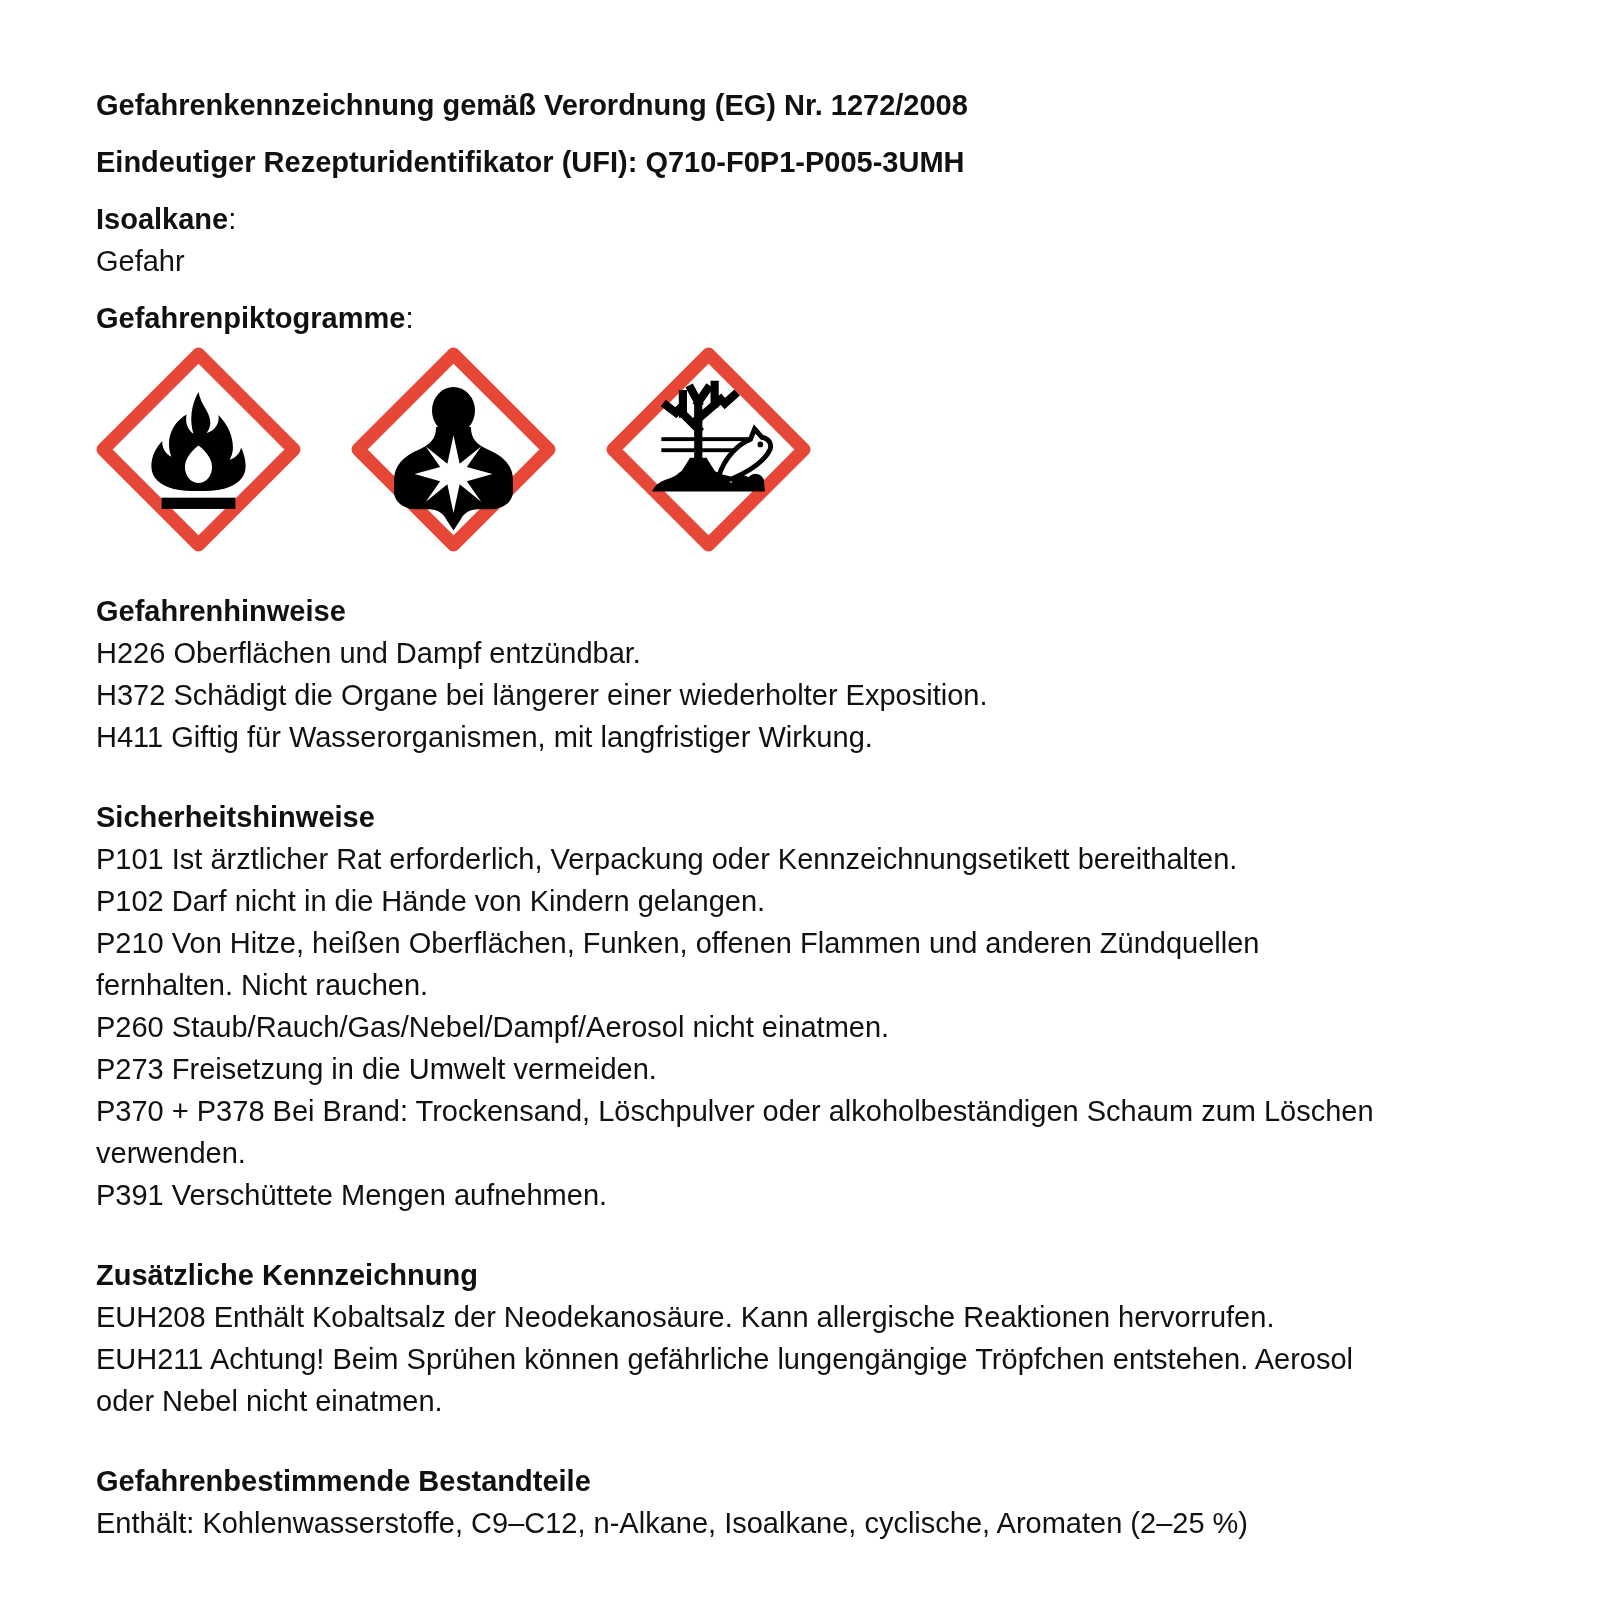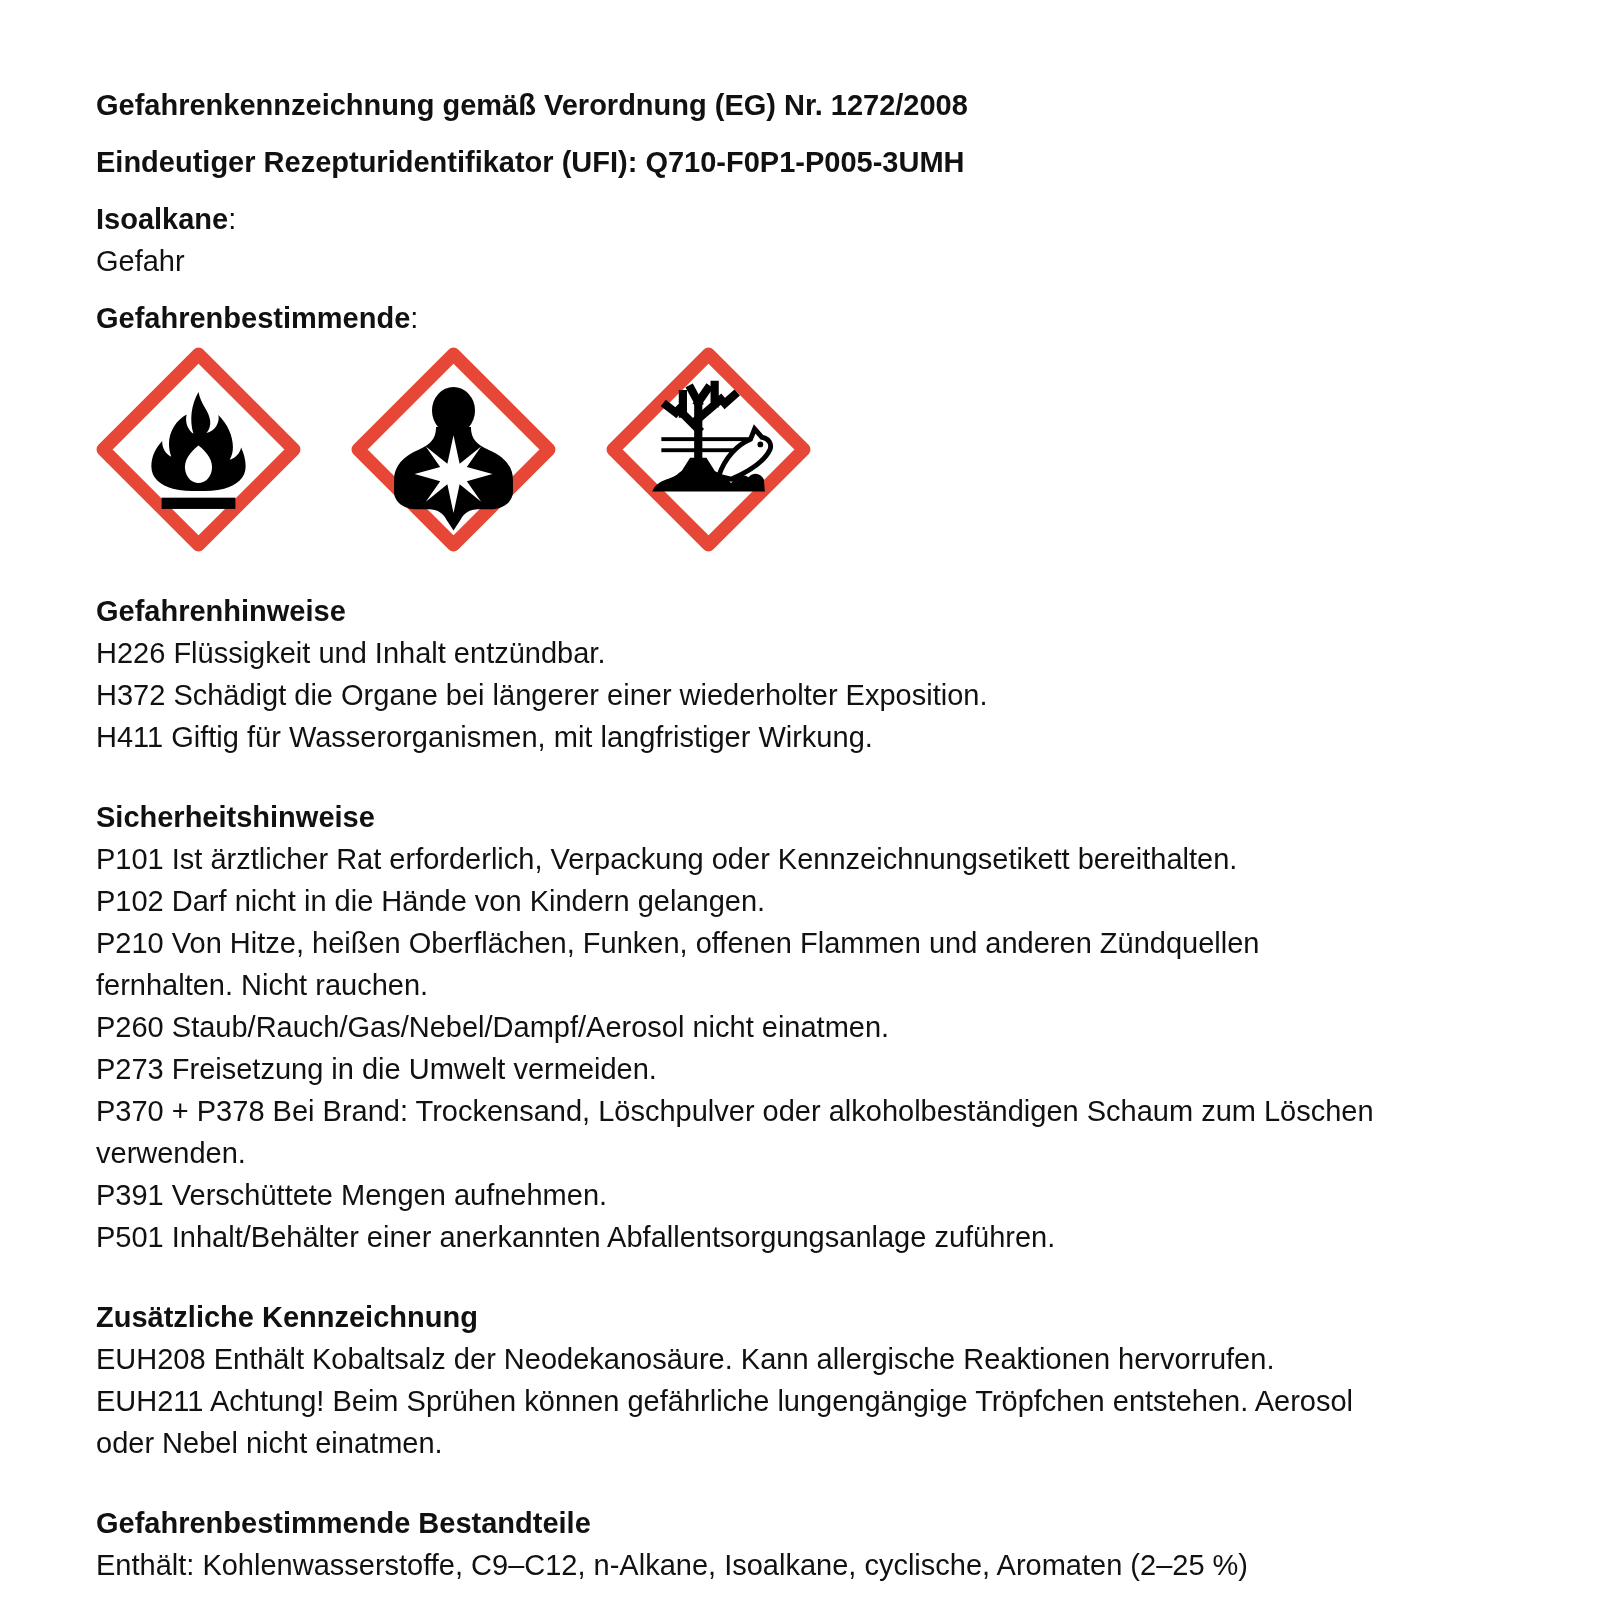--- a/index.html
+++ b/index.html
@@ -63,21 +63,21 @@
     <h1 class="block">Gefahrenkennzeichnung gemäß Verordnung (EG) Nr. 1272/2008</h1>
 
     <h1 class="block">Eindeutiger Rezepturidentifikator (UFI): Q710-F0P1-P005-3UMH</h1>
 
     <div class="block">
       <p><span class="b">Isoalkane</span><span class="colon">:</span></p>
       <p>Gefahr</p>
     </div>
 
     <div class="block">
-      <p><span class="b">Gefahrenbestimmende</span><span class="colon">:</span></p>
+      <p><span class="b">Gefahrenpiktogramme</span><span class="colon">:</span></p>
 
       <div class="picto-row">
 
         <svg class="picto" viewBox="0 0 100 100" role="img" aria-label="flame-icon">
           <polygon points="50,3.5 96.5,50 50,96.5 3.5,50" fill="#ffffff" stroke="#E74736" stroke-width="6.5" stroke-linejoin="round"></polygon>
           <path fill="#000000" d="M50 22
                    C51 28 55.2 31.2 55.7 36 C56 38.3 55.2 40.4 53.9 42
                    C58 41 60.5 37 59.7 33.2
                    C64.1 37.5 66.8 43.4 66.8 48.9 C66.8 51.2 66.2 53.3 65.2 55
                    C68 54.2 70.1 52 70.8 49
@@ -141,35 +141,34 @@
                    C79.5 44.5 81 47.5 80 50
                    C77 56.5 68 61.5 61 64.5 Z"></path>
           <circle cx="75.3" cy="47.5" r="1.4" fill="#000000"></circle>
         </svg>
 
       </div>
     </div>
 
     <section>
       <h2>Gefahrenhinweise</h2>
-      <p>H226 Flüssigkeit und Inhalt entzündbar.</p>
+      <p>H226 Oberflächen und Dampf entzündbar.</p>
       <p>H372 Schädigt die Organe bei längerer einer wiederholter Exposition.</p>
       <p>H411 Giftig für Wasserorganismen, mit langfristiger Wirkung.</p>
     </section>
 
     <section>
       <h2>Sicherheitshinweise</h2>
       <p>P101 Ist ärztlicher Rat erforderlich, Verpackung oder Kennzeichnungsetikett bereithalten.</p>
       <p>P102 Darf nicht in die Hände von Kindern gelangen.</p>
       <p>P210 Von Hitze, heißen Oberflächen, Funken, offenen Flammen und anderen Zündquellen fernhalten. Nicht rauchen.</p>
       <p>P260 Staub/Rauch/Gas/Nebel/Dampf/Aerosol nicht einatmen.</p>
       <p>P273 Freisetzung in die Umwelt vermeiden.</p>
       <p>P370 + P378 Bei Brand: Trockensand, Löschpulver oder alkoholbeständigen Schaum zum Löschen verwenden.</p>
       <p>P391 Verschüttete Mengen aufnehmen.</p>
-      <p>P501 Inhalt/Behälter einer anerkannten Abfallentsorgungsanlage zuführen.</p>
     </section>
 
     <section>
       <h2>Zusätzliche Kennzeichnung</h2>
       <p>EUH208 Enthält Kobaltsalz der Neodekanosäure. Kann allergische Reaktionen hervorrufen.</p>
       <p>EUH211 Achtung! Beim Sprühen können gefährliche lungengängige Tröpfchen entstehen. Aerosol oder Nebel nicht einatmen.</p>
     </section>
 
     <section>
       <h2>Gefahrenbestimmende Bestandteile</h2>

